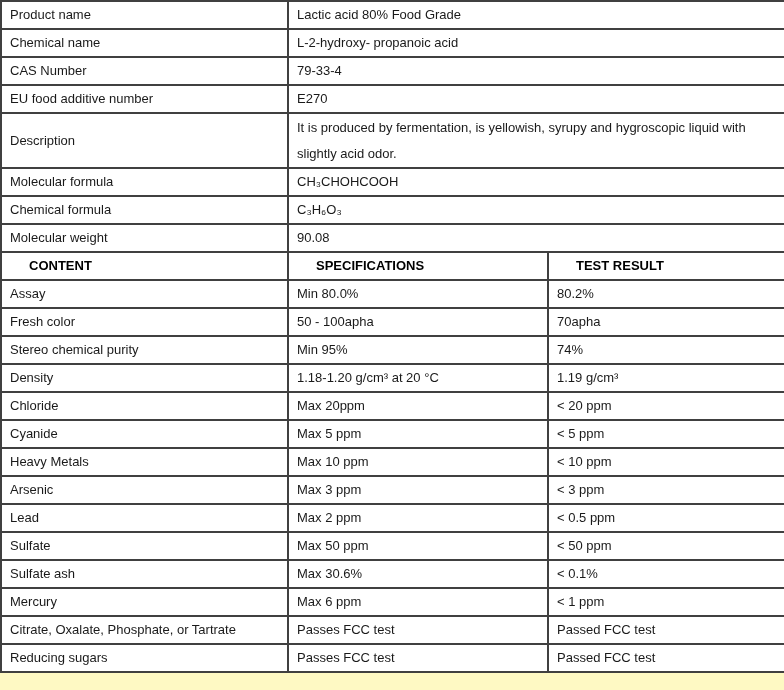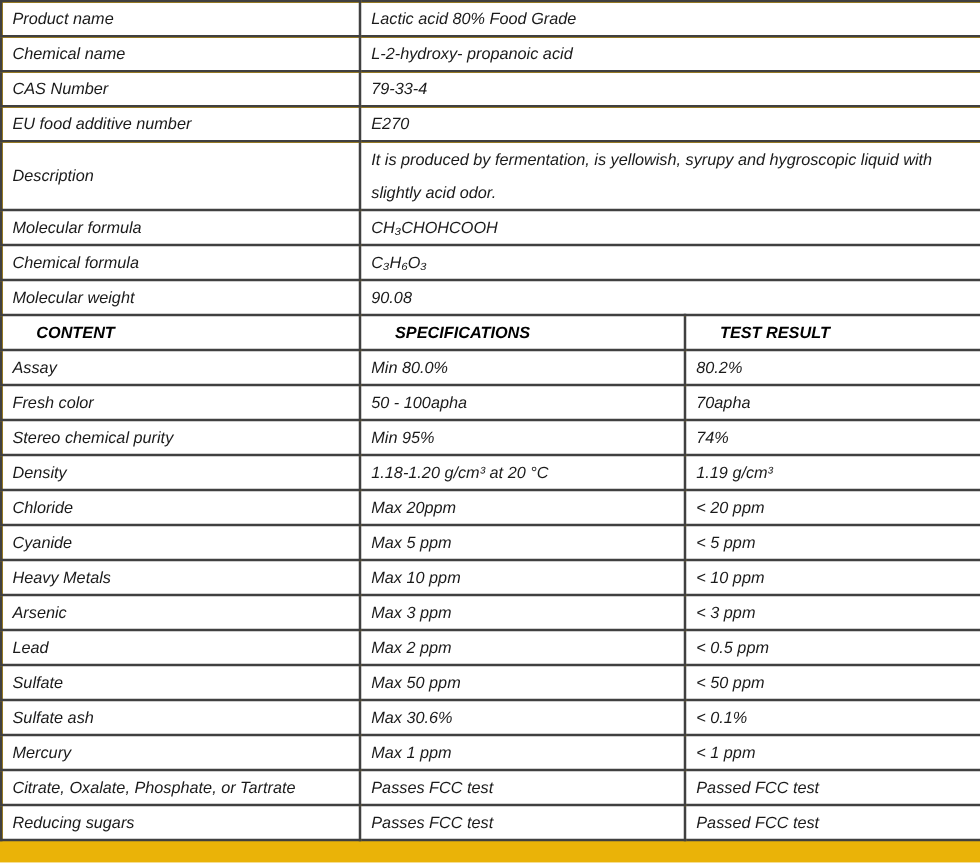--- a/index.html
+++ b/index.html
@@ -3,24 +3,23 @@
 <meta charset="utf-8">
 <style>
   html, body {
     margin: 0;
     padding: 0;
     background: #ffffff;
   }
   .page {
     width: 784px;
     height: 690px;
-    background: #eab308;
+    background: #fef9c3;
     box-sizing: border-box;
     overflow: hidden;
-    font-style: italic;
   }
   table.spec-table {
     border-collapse: collapse;
     width: 784px;
     table-layout: fixed;
     font-family: "Liberation Sans", "DejaVu Sans", sans-serif;
     font-size: 13px;
     color: #1a1a1a;
   }
   col.c1 { width: 287px; }
@@ -163,21 +162,21 @@
   </tr>
 
   <tr>
     <td>Sulfate ash</td>
     <td>Max 30.6%</td>
     <td>&lt; 0.1%</td>
   </tr>
 
   <tr>
     <td>Mercury</td>
-    <td>Max 1 ppm</td>
+    <td>Max 6 ppm</td>
     <td>&lt; 1 ppm</td>
   </tr>
 
   <tr>
     <td>Citrate, Oxalate, Phosphate, or Tartrate</td>
     <td>Passes FCC test</td>
     <td>Passed FCC test</td>
   </tr>
 
   <tr>

